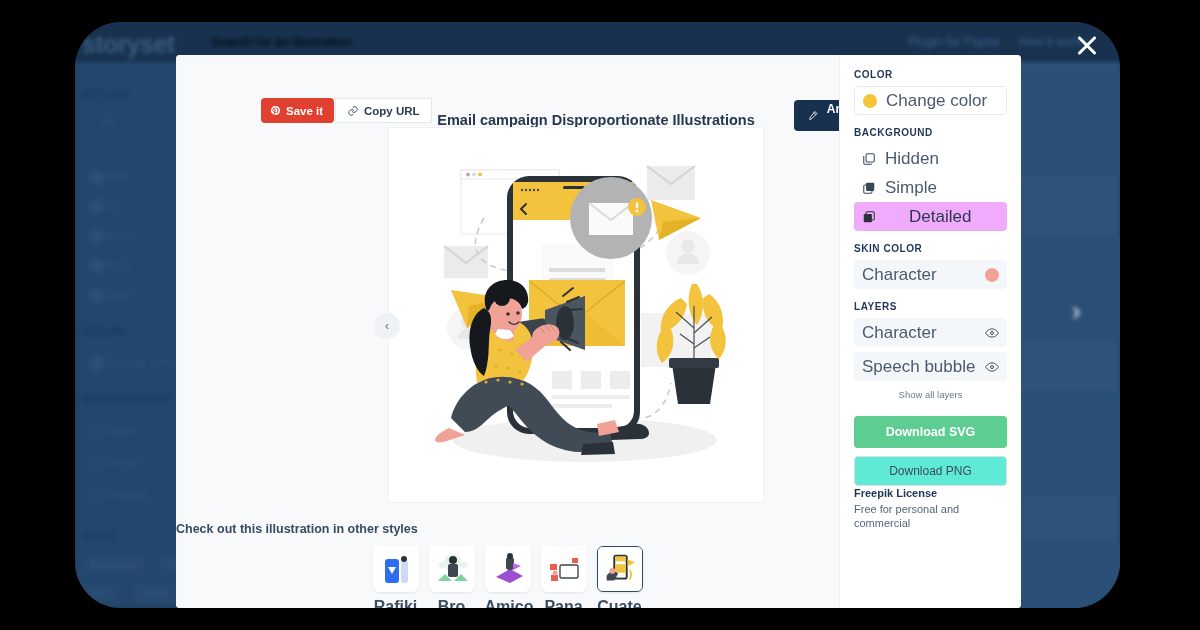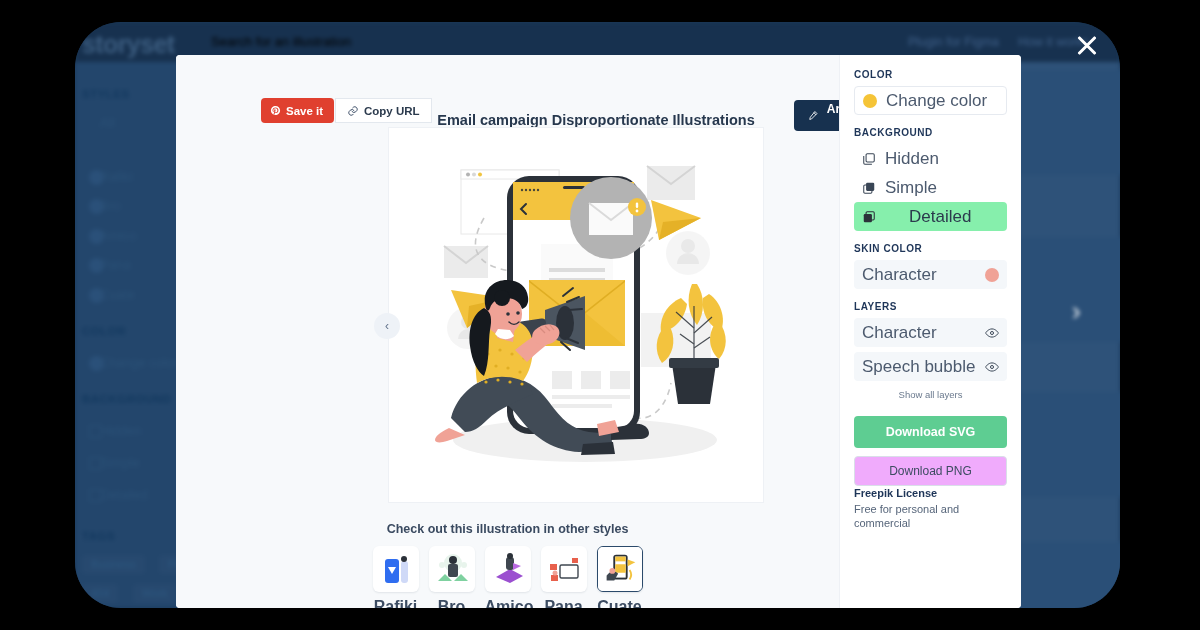--- a/index.html
+++ b/index.html
@@ -165,21 +165,21 @@
     position: absolute; left: 198px; top: 258px;
     width: 26px; height: 26px; border-radius: 50%;
     background: #eef2f7;
     display: flex; align-items: center; justify-content: center;
     font-size: 12px; color: #63748c; cursor: pointer; z-index: 5;
   }
 
   
   #other-title {
     position: absolute; left: 0; top: 467px; width: 663px;
-    text-align: center; font-size: 12.5px; font-weight: 700; color: #3a4a60;
+    font-size: 12.5px; font-weight: 700; color: #3a4a60;
   }
   #thumbs {
     position: absolute; left: 0; top: 491px; width: 663px;
     display: flex; justify-content: center; gap: 10px;
   }
   .thumb-wrap { width: 46px; text-align: center; cursor: pointer; }
   .thumb {
     width: 46px; height: 46px; border-radius: 6px;
     background: #ffffff; border: 1.5px solid transparent;
     position: relative; overflow: hidden;
@@ -197,37 +197,37 @@
   }
   .panel-h:first-child { margin-top: 2px; }
   .opt-row {
     display: flex; align-items: center; gap: 9px;
     height: 29px; padding: 0 8px; border-radius: 4px;
     font-size: 17px; color: #4c5a6e; cursor: pointer;
   }
   .opt-row.boxed {
     border: 1px solid #e6eaf0; background: #fff;
   }
-  .opt-row.active { background: #86efac; color: #2b3a4d; gap: 33px; }
+  .opt-row.active { background: #f0abfc; color: #2b3a4d; gap: 33px; }
   .opt-row.shaded { background: #f4f7fa; }
   .swatch { width: 14px; height: 14px; border-radius: 50%; }
   .eye { margin-left: auto; }
   #show-all {
     text-align: center; font-size: 9.5px; color: #6b7a8e;
     margin: 8px 0 0 0; cursor: pointer;
   }
   #btn-svg {
     margin-top: 16px; width: 100%; height: 32px;
     background: #5ecd92; border: none; border-radius: 4px;
     color: #ffffff; font-size: 12.5px; font-weight: 600; cursor: pointer;
     font-family: "Liberation Sans", sans-serif;
   }
   #btn-png {
     margin-top: 8px; width: 100%; height: 30px;
-    background: #f0abfc; border: 1px solid #d9dfe8; border-radius: 4px;
+    background: #5eead4; border: 1px solid #d9dfe8; border-radius: 4px;
     color: #3d4c61; font-size: 12px; cursor: pointer;
     font-family: "Liberation Sans", sans-serif;
   }
   #lic-title {
     margin-top: 1px; font-size: 11px; font-weight: 700; color: #1e3558;
   }
   #lic-text {
     margin-top: 4px; font-size: 11px; color: #56657a; line-height: 1.25;
   }
 </style>

